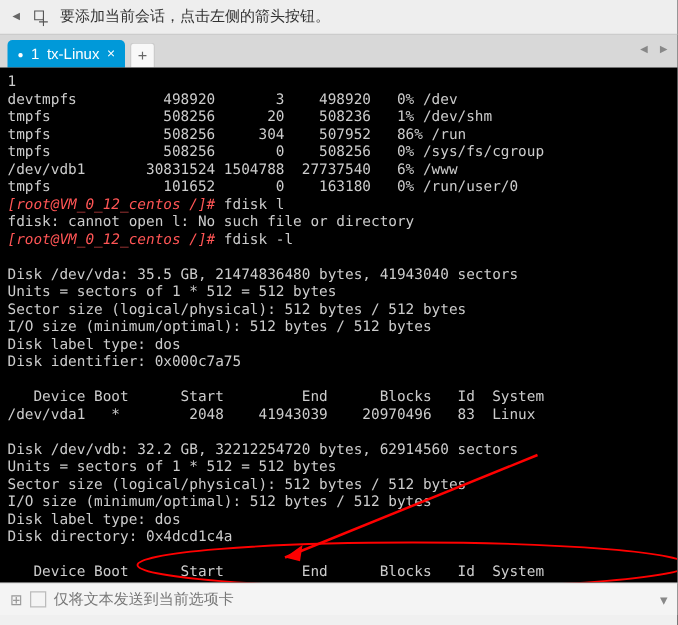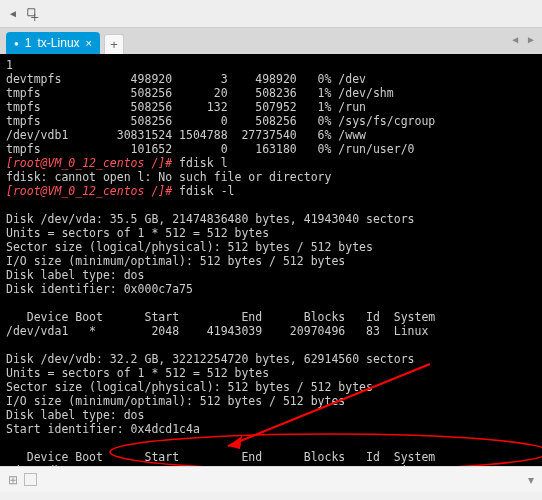--- a/index.html
+++ b/index.html
@@ -22,40 +22,41 @@
   </style>
 </head>
 <body>
 
 <div class="toolbar">
   <span class="arrow-icon">◄</span>
   <svg class="add-icon" viewBox="0 0 16 16">
       <path d="M2 2h8v8H2z" fill="none" stroke="#555"></path>
       <path d="M6 12h8M10 8v8" stroke="#555"></path>
     </svg>
+  <span>要添加当前会话，点击左侧的箭头按钮。</span>
 </div>
 
 <div class="tabbar">
   <div class="tab">
     <span class="bullet">●</span>
     <span>1</span>
     <span>tx-Linux</span>
     <span class="close">×</span>
   </div>
   <div class="tab-add">+</div>
   <div class="tab-nav">
     <span>◄</span>
     <span>►</span>
   </div>
 </div>
 
 <div class="terminal"><span>1</span>
 <span>devtmpfs          498920       3    498920   0% /dev</span>
 <span>tmpfs             508256      20    508236   1% /dev/shm</span>
-<span>tmpfs             508256     132    507952   1% /run</span>
+<span>tmpfs             508256     304    507952   86% /run</span>
 <span>tmpfs             508256       0    508256   0% /sys/fs/cgroup</span>
 <span>/dev/vdb1       30831524 1504788  27737540   6% /www</span>
 <span>tmpfs             101652       0    163180   0% /run/user/0</span>
 <span class="prompt">[root@VM_0_12_centos /]# </span><span>fdisk l</span>
 <span>fdisk: cannot open l: No such file or directory</span>
 <span class="prompt">[root@VM_0_12_centos /]# </span><span>fdisk -l</span>
 
 <span>Disk /dev/vda: 35.5 GB, 21474836480 bytes, 41943040 sectors</span>
 <span>Units = sectors of 1 * 512 = 512 bytes</span>
 <span>Sector size (logical/physical): 512 bytes / 512 bytes</span>
@@ -64,29 +65,30 @@
 <span>Disk identifier: 0x000c7a75</span>
 
 <span>   Device Boot      Start         End      Blocks   Id  System</span>
 <span>/dev/vda1   *        2048    41943039    20970496   83  Linux</span>
 
 <span>Disk /dev/vdb: 32.2 GB, 32212254720 bytes, 62914560 sectors</span>
 <span>Units = sectors of 1 * 512 = 512 bytes</span>
 <span>Sector size (logical/physical): 512 bytes / 512 bytes</span>
 <span>I/O size (minimum/optimal): 512 bytes / 512 bytes</span>
 <span>Disk label type: dos</span>
-<span>Start identifier: 0x4dcd1c4a</span>
+<span>Disk directory: 0x4dcd1c4a</span>
 
 <span>   Device Boot      Start         End      Blocks   Id  System</span>
 <span>/dev/vdb1            2048    62914559    31456256   83  Linux</span>
 
 
 <svg class="arrow-svg" viewBox="0 0 542 412">
   <ellipse cx="330" cy="398" rx="220" ry="18" fill="none" stroke="#ff0000" stroke-width="1.5"></ellipse>
   <line x1="430" y1="310" x2="228" y2="392" stroke="#ff0000" stroke-width="2"></line>
   <polygon points="228,392 242,382 240,395" fill="#ff0000"></polygon>
 </svg></div>
 
 <div class="footer">
   <span style="color:#999">⊞</span>
   <span class="chk"></span>
+  <span>仅将文本发送到当前选项卡</span>
   <span class="drop">▾</span>
 </div>
 
 </body></html>

